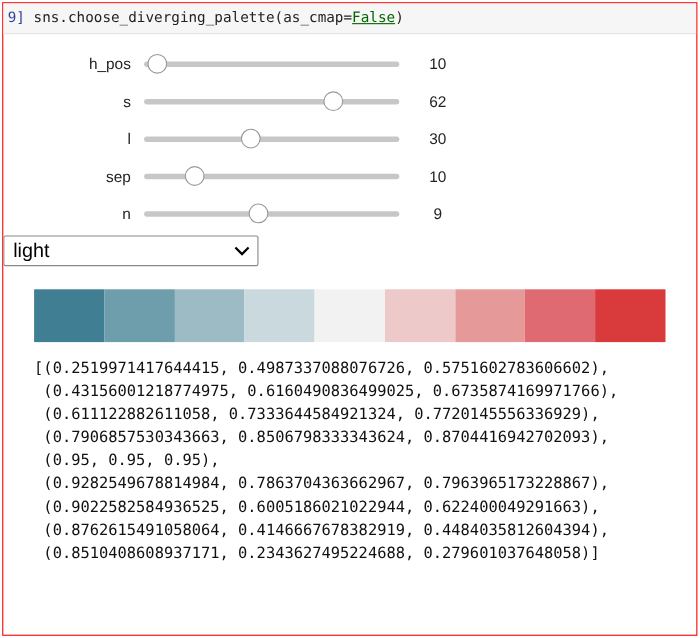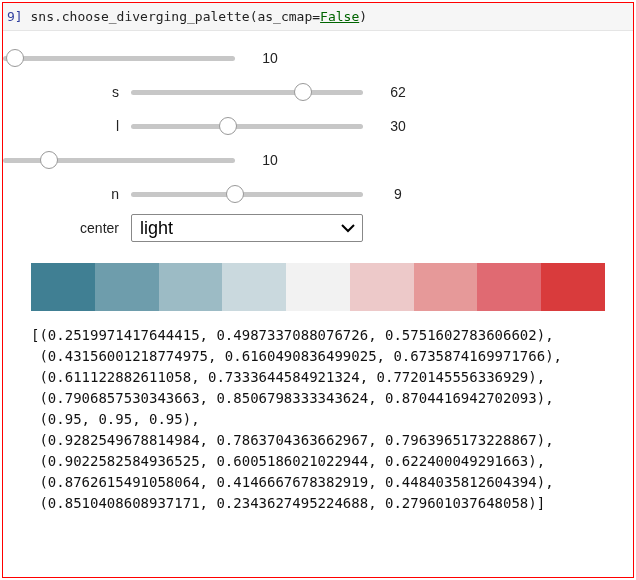--- a/index.html
+++ b/index.html
@@ -114,20 +114,21 @@
 <body>
 
 <div class="frame">
 
   <div class="code-cell">
     <span class="prompt">9]</span><span> sns.choose_diverging_palette(as_cmap=</span><span class="kw-false">False</span><span>)</span>
   </div>
 
   <div class="controls" id="controls">
       <div class="ctrl-row">
+        <div class="ctrl-label">h_pos</div>
         <div class="ctrl-slider">
           <div class="track"></div>
           <div class="thumb" style="left: 5%;"></div>
         </div>
         <div class="ctrl-value">10</div>
       </div>
       <div class="ctrl-row">
         <div class="ctrl-label">s</div>
         <div class="ctrl-slider">
           <div class="track"></div>
@@ -137,36 +138,36 @@
       </div>
       <div class="ctrl-row">
         <div class="ctrl-label">l</div>
         <div class="ctrl-slider">
           <div class="track"></div>
           <div class="thumb" style="left: 42%;"></div>
         </div>
         <div class="ctrl-value">30</div>
       </div>
       <div class="ctrl-row">
+        <div class="ctrl-label">sep</div>
         <div class="ctrl-slider">
           <div class="track"></div>
           <div class="thumb" style="left: 20%;"></div>
         </div>
         <div class="ctrl-value">10</div>
       </div>
       <div class="ctrl-row">
         <div class="ctrl-label">n</div>
         <div class="ctrl-slider">
           <div class="track"></div>
           <div class="thumb" style="left: 45%;"></div>
         </div>
         <div class="ctrl-value">9</div>
       </div>
       <div class="ctrl-row">
-        <div class="ctrl-label">center</div>
         <div class="ctrl-select-wrap">
           <div class="ctrl-select">light</div>
           <span class="chev">
             <svg width="14" height="10" viewBox="0 0 14 10">
               <path d="M1 2 L7 8 L13 2" fill="none" stroke="#000" stroke-width="2"></path>
             </svg>
           </span>
         </div>
       </div>
     </div>

